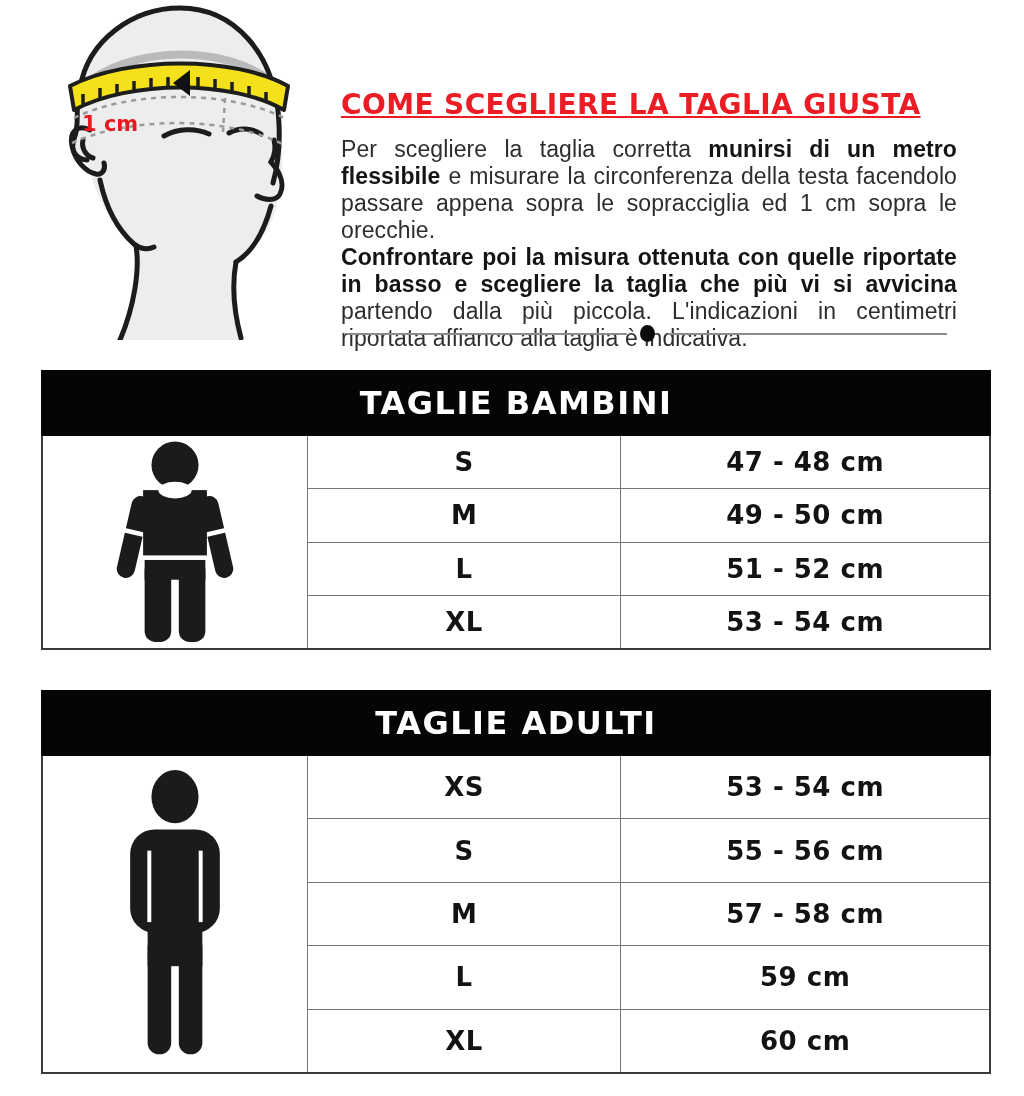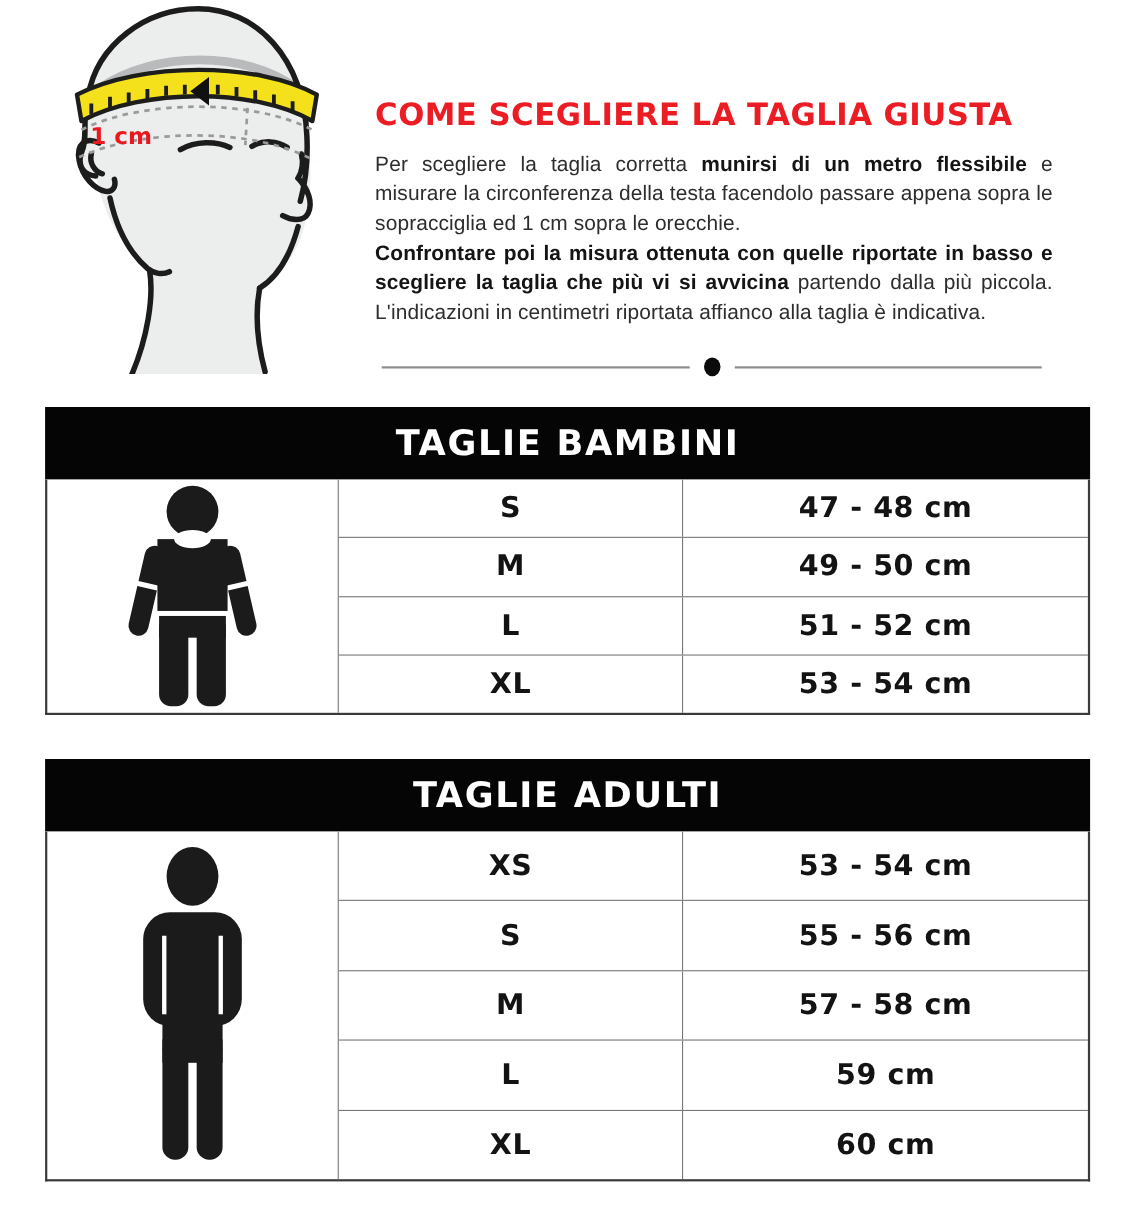--- a/index.html
+++ b/index.html
@@ -12,24 +12,24 @@
   .head-illo svg { width:100%; height:100%; display:block; }
   .ln { stroke:#1c1c1c; stroke-width:5; fill:none; stroke-linecap:round; }
   .dash { stroke:#9a9a9a; stroke-width:2.5; fill:none; stroke-dasharray:5 5; }
   .tape-label { font-family:"DejaVu Sans", sans-serif; font-weight:bold; font-size:21px; }
 
   
   .intro { position:absolute; left:341px; top:88px; width:616px; }
   .intro h1 {
     font-family:"DejaVu Sans", sans-serif;
     font-size:28px; font-weight:800; letter-spacing:0.4px;
-    color:#ec1c24; margin-bottom:15px; white-space:nowrap;
+    color:#ec1c24; margin-bottom:15px; white-space:nowrap;text-decoration:underline;
   }
   .intro p {
-    font-size:19px; line-height:27px; text-align:justify;
+    font-size:23px; line-height:27px; text-align:justify;
     color:#2d2d2d; letter-spacing:0.1px;
   }
   .intro p b { color:#141414; }
 
   
   .divider { position:absolute; left:347px; top:325px; width:600px; height:17px;
              display:flex; align-items:center; gap:13px; }
   .divider .line { flex:1; height:0; border-top:2px solid #8c8c8c; }
   .divider .dot { width:15px; height:17px; background:#0b0b0b; border-radius:50%; }
 

